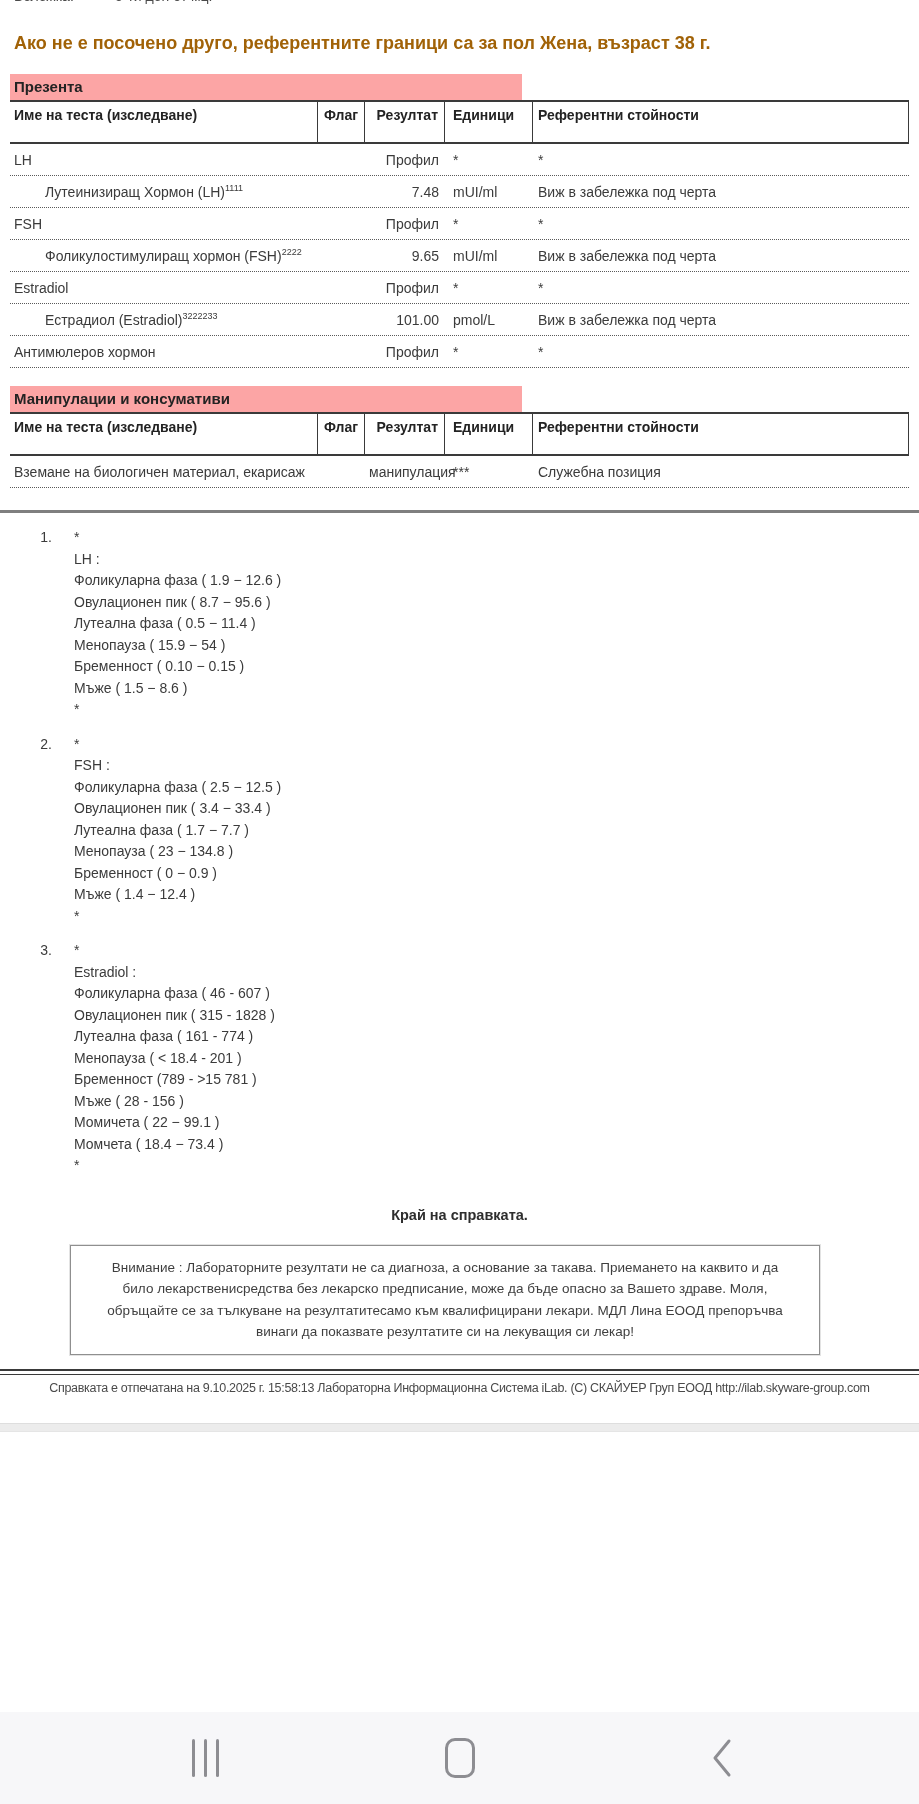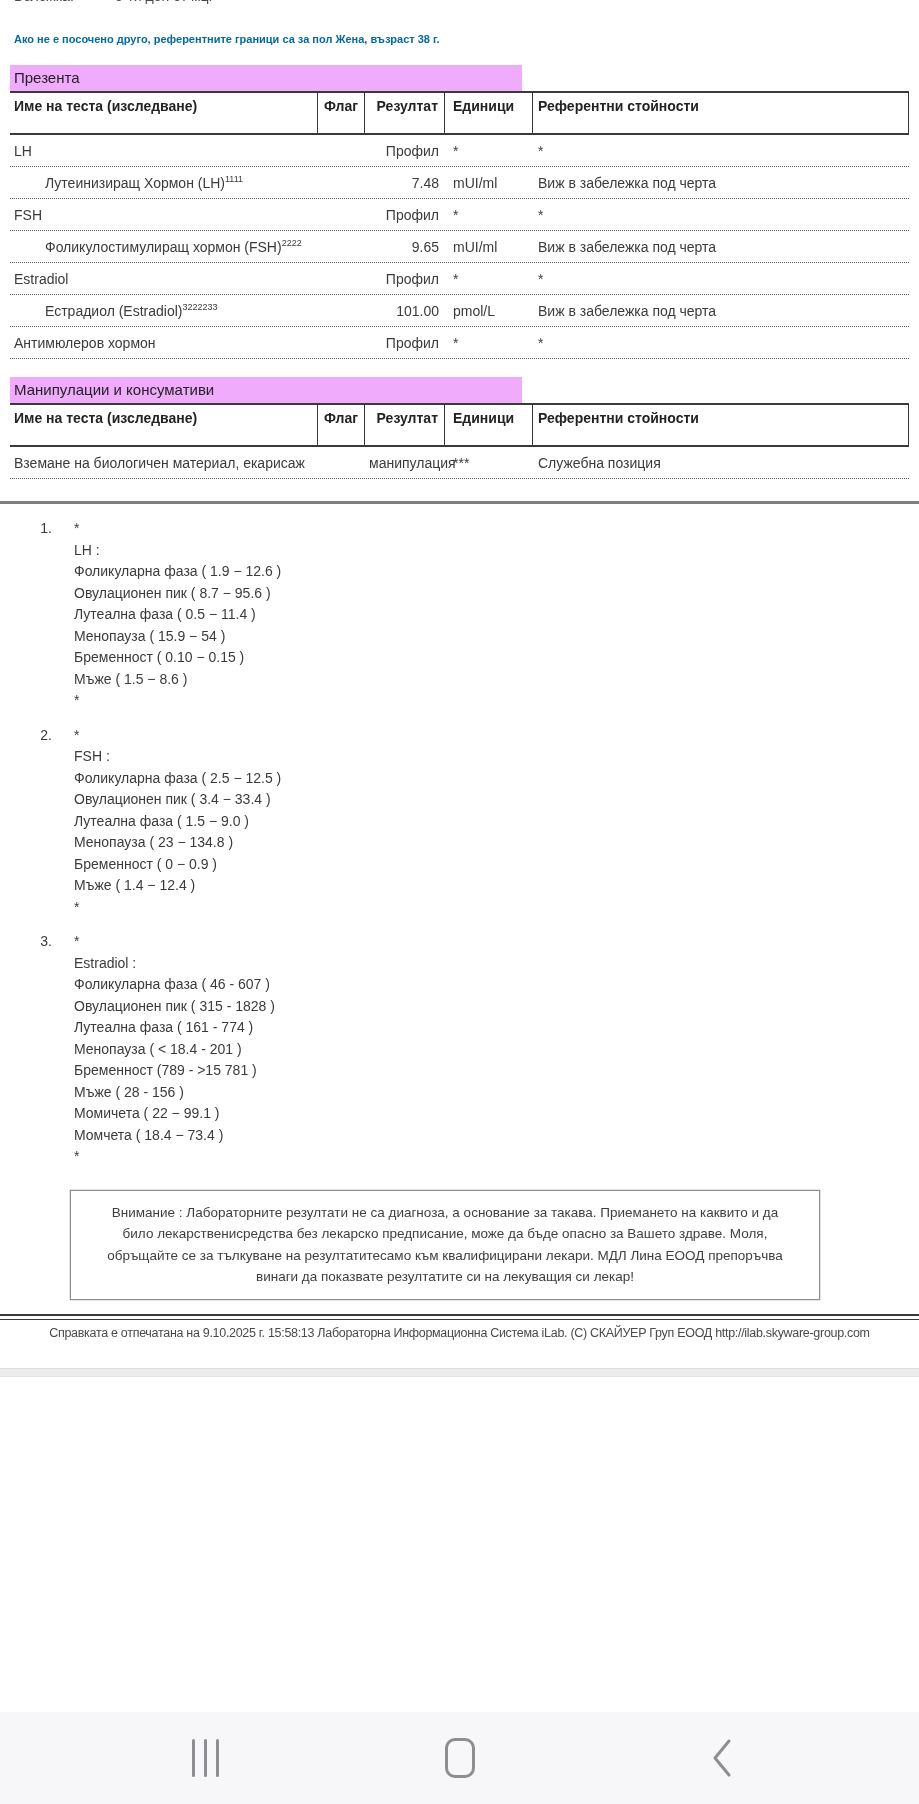--- a/index.html
+++ b/index.html
@@ -8,26 +8,26 @@
     background:#ffffff;color:#3b3b3b;
     font-family:"Liberation Sans","DejaVu Sans",sans-serif;
     font-size:14px;
   }
   
   .topclip{height:9px;overflow:hidden;position:relative;}
   .topclip span{position:absolute;top:-12px;font-size:14px;color:#4a4a4a;white-space:nowrap;}
   .topclip .frag1{left:14px;}
   .topclip .frag2{left:115px;}
 
-  .note-line{margin:24px 0 12px 14px;font-weight:bold;color:#0369a1;font-size:11px;}
+  .note-line{margin:24px 0 12px 14px;font-weight:bold;color:#a16207;font-size:18px;}
 
   .tables-wrap{margin:20px 10px 0 10px;}
   .section-band{
-    background:#f0abfc;width:508px;height:26px;line-height:26px;
-    padding-left:4px;font-weight:normal;font-size:15px;color:#232323;margin-top:18px;
+    background:#fca5a5;width:508px;height:26px;line-height:26px;
+    padding-left:4px;font-weight:bold;font-size:15px;color:#232323;margin-top:18px;
   }
   .lab-table{width:100%;}
   .t-header{
     display:flex;border-top:2px solid #3a3a3a;border-bottom:2px solid #3a3a3a;
     font-weight:bold;color:#232323;
   }
   .t-header .cell{padding:5px 4px 19px 4px;border-right:1px solid #3a3a3a;box-sizing:border-box;}
   .t-row{display:flex;border-bottom:1px dotted #5a5a5a;align-items:flex-end;}
   .t-row .cell{padding:8px 4px 7px 4px;box-sizing:border-box;}
   .c-name{width:308px;}
@@ -181,21 +181,21 @@
           <span>*</span>
         </div>
       </div>
       <div class="note-item">
         <div class="note-num">2.</div>
         <div class="note-lines">
           <span>*</span>
           <span>FSH :</span>
           <span>Фоликуларна фаза ( 2.5 − 12.5 )</span>
           <span>Овулационен пик ( 3.4 − 33.4 )</span>
-          <span>Лутеална фаза ( 1.5 − 9.0 )</span>
+          <span>Лутеална фаза ( 1.7 − 7.7 )</span>
           <span>Менопауза ( 23 − 134.8 )</span>
           <span>Бременност ( 0 − 0.9 )</span>
           <span>Мъже ( 1.4 − 12.4 )</span>
           <span>*</span>
         </div>
       </div>
       <div class="note-item">
         <div class="note-num">3.</div>
         <div class="note-lines">
           <span>*</span>
@@ -206,20 +206,21 @@
           <span>Менопауза ( &lt; 18.4 - 201 )</span>
           <span>Бременност (789 - &gt;15 781 )</span>
           <span>Мъже ( 28 - 156 )</span>
           <span>Момичета ( 22 − 99.1 )</span>
           <span>Момчета ( 18.4 − 73.4 )</span>
           <span>*</span>
         </div>
       </div>
     </div>
 
+  <p class="end-line">Край на справката.</p>
 
   <div class="warning-box">
     <span>Внимание : Лабораторните резултати не са диагноза, а основание за такава. Приемането на каквито и да било лекарственисредства без лекарско предписание, може да бъде опасно за Вашето здраве. Моля, обръщайте се за тълкуване на резултатитесамо към квалифицирани лекари. МДЛ Лина ЕООД препоръчва винаги да показвате резултатите си на лекуващия си лекар!</span>
   </div>
 
   <div class="double-rule"></div>
 
   <p class="print-footer">Справката е отпечатана на 9.10.2025 г. 15:58:13 Лабораторна Информационна Система iLab. (С) СКАЙУЕР Груп ЕООД http://ilab.skyware-group.com</p>
 
   <div class="page-band"></div>

